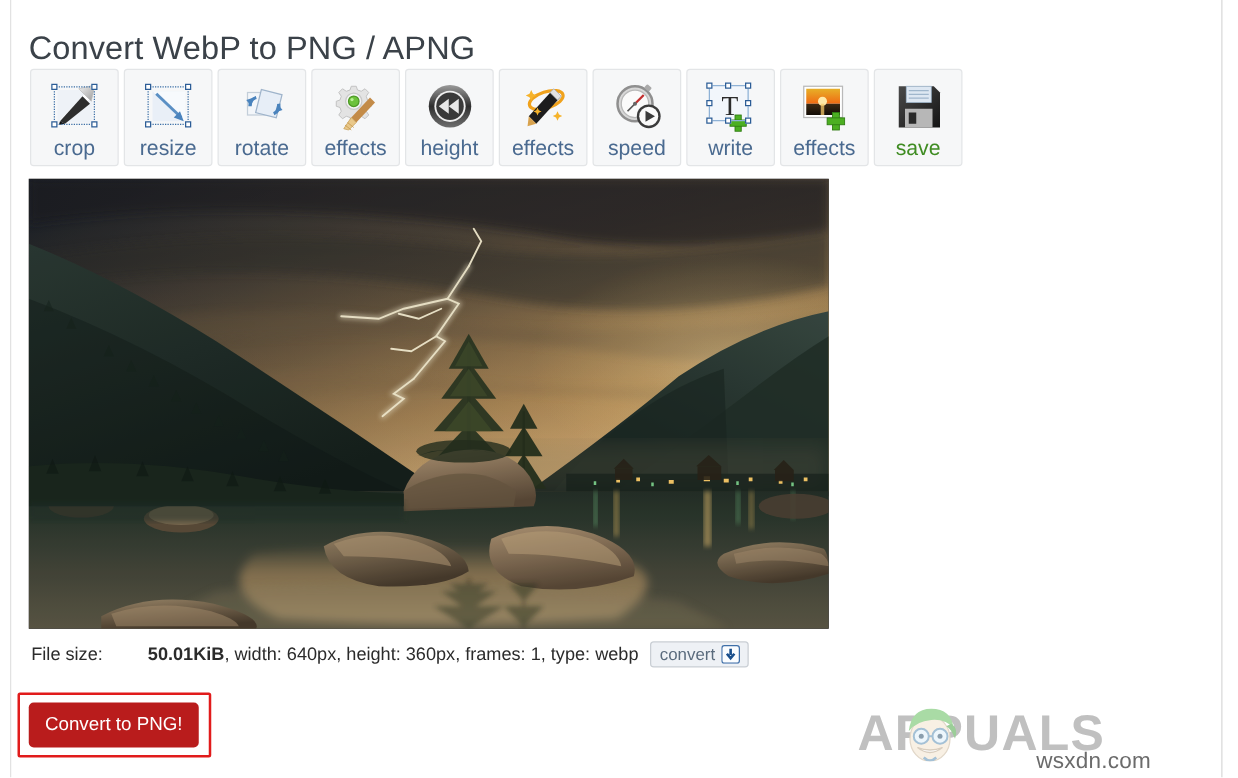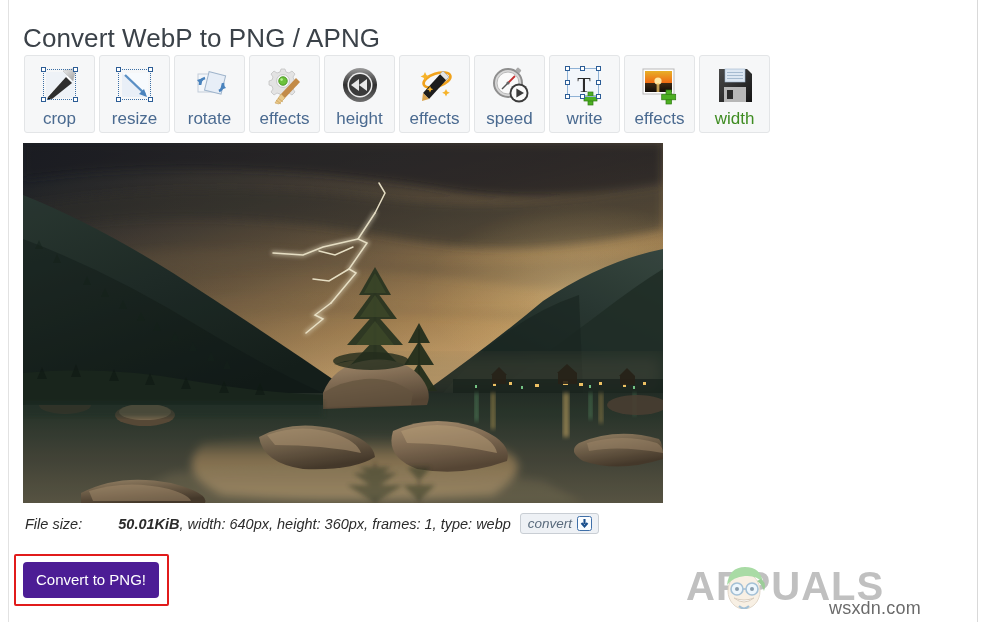--- a/index.html
+++ b/index.html
@@ -92,21 +92,20 @@
 
   
   .meta {
     position: absolute;
     left: 25px; top: 513px;
     font-size: 14.5px;
     color: #2b2b2b;
     display: flex;
     align-items: center;
     white-space: nowrap;
-    font-style: italic;
   }
   .meta b { font-weight: bold; margin-left: 32px; }
   .convert-btn {
     margin-left: 9px;
     display: inline-flex;
     align-items: flex-start;
     gap: 5px;
     background: #eef1f5;
     border: 1px solid #c9ced4;
     border-radius: 3px;
@@ -122,21 +121,21 @@
     position: absolute;
     left: 14px; top: 554px;
     width: 155px; height: 52px;
     border: 2px solid #e11b1b;
     border-radius: 2px;
   }
   .cta {
     position: absolute;
     left: 23px; top: 562px;
     width: 136px; height: 36px;
-    background: #4c1d95;
+    background: #b91c1c;
     border: none;
     border-radius: 4px;
     color: #ffffff;
     font-size: 15px;
     font-family: "Liberation Sans", sans-serif;
     cursor: pointer;
     line-height: 36px;
     text-align: center;
     padding: 0;
   }
@@ -365,21 +364,21 @@
           <rect x="12" y="6" width="20" height="13" fill="#dde7f2" stroke="#9fb6cc" stroke-width=".6"></rect>
           <g stroke="#9fb6cc" stroke-width=".9">
             <line x1="14" y1="9.5" x2="30" y2="9.5"></line>
             <line x1="14" y1="12.5" x2="30" y2="12.5"></line>
             <line x1="14" y1="15.5" x2="30" y2="15.5"></line>
           </g>
           <rect x="11" y="24" width="22" height="15" fill="#b7b7b7"></rect>
           <rect x="14" y="27" width="6" height="9" fill="#2a2a2a"></rect>
         </svg>
       </span>
-      <span class="lbl">width</span>
+      <span class="lbl">save</span>
     </div>
   </div>
 
   <div class="preview">
     <svg width="640" height="360" viewBox="0 0 640 360">
       <defs>
         <linearGradient id="skyG" x1="0" y1="0" x2="0.25" y2="1">
           <stop offset="0" stop-color="#2a2e33"></stop>
           <stop offset="0.30" stop-color="#4e4538"></stop>
           <stop offset="0.58" stop-color="#9c7b4d"></stop>

